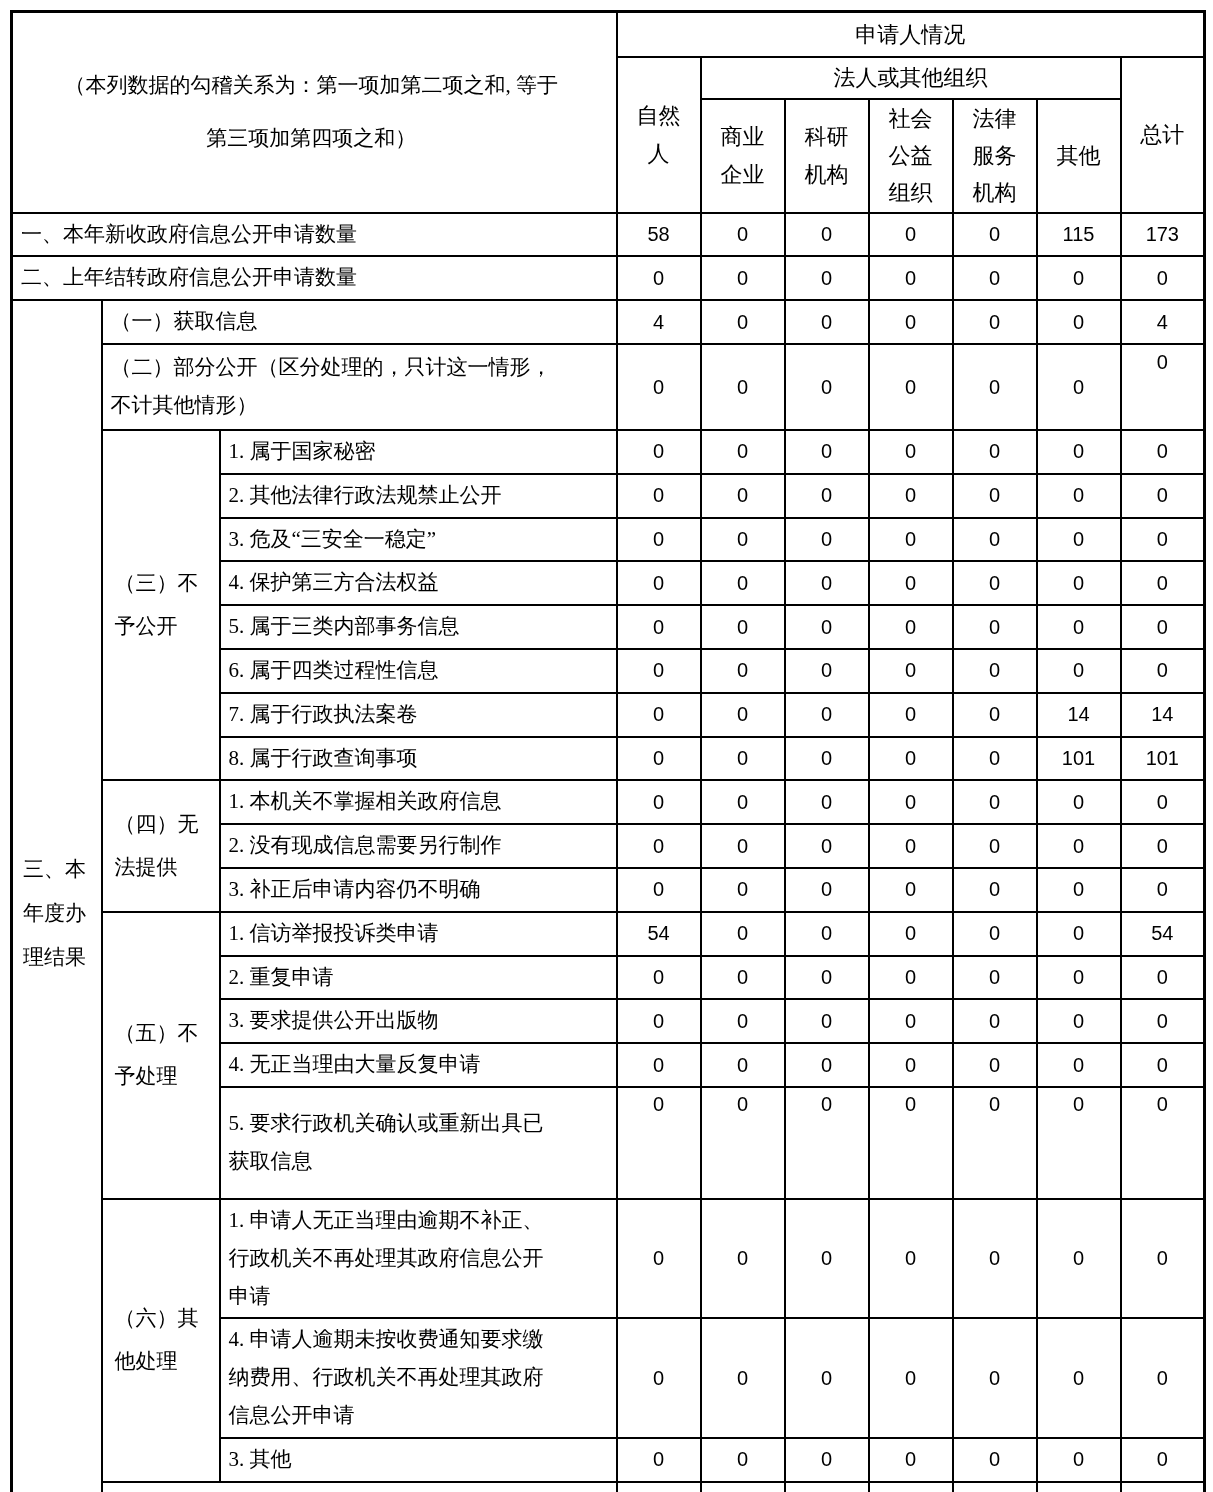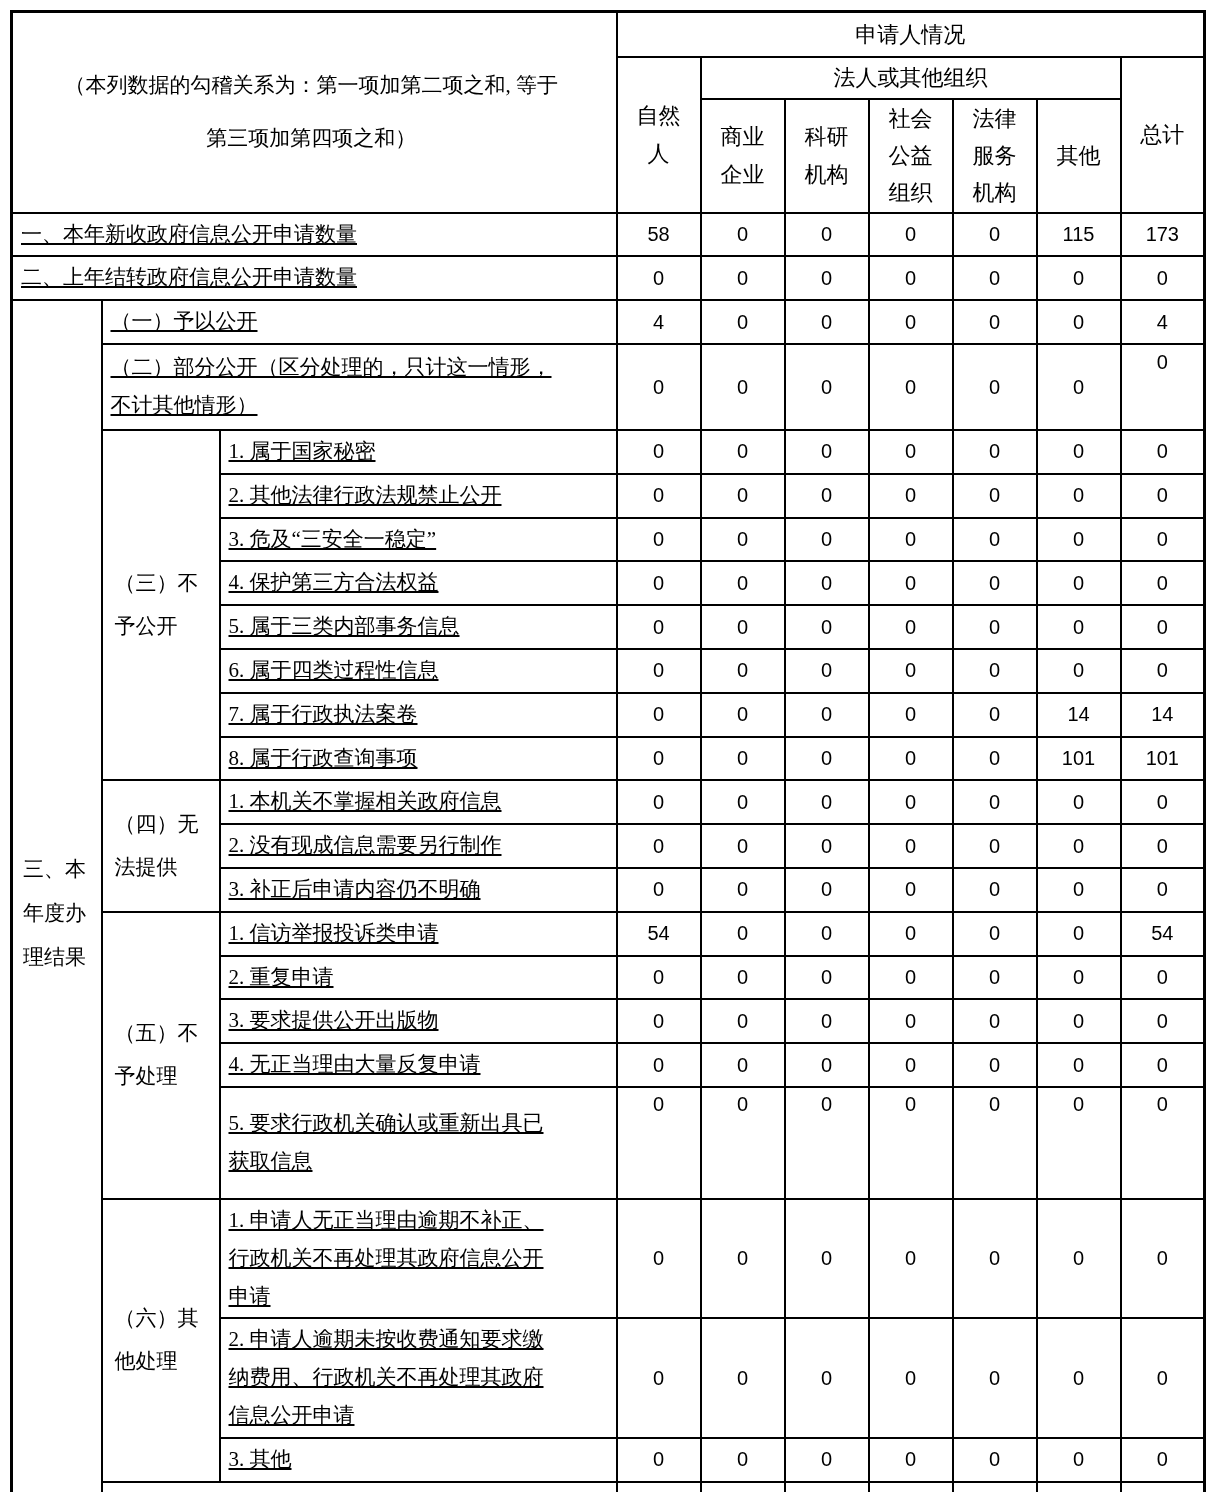--- a/index.html
+++ b/index.html
@@ -41,21 +41,20 @@
     white-space: pre-line;
   }
   
   .lbl {
     font-size: 21px;
     text-align: left;
     vertical-align: middle;
     padding: 2px 8px;
     line-height: 1.8;
     white-space: pre-line;
-    text-decoration: underline;
   }
   
   .group {
     font-size: 21px;
     text-align: left;
     vertical-align: middle;
     padding: 2px 6px 2px 12px;
     line-height: 2.05;
     white-space: pre-line;
     margin-top: 28px;
@@ -152,21 +151,21 @@
         <td class="num">0</td>
         <td class="num">0</td>
         <td class="num">0</td>
         <td class="num">0</td>
   </tr>
 
   <tr class="h42">
     <td class="colA" rowspan="22">三、本
 年度办
 理结果</td>
-    <td class="lbl" colspan="2">（一）予以公开</td>
+    <td class="lbl" colspan="2">（一）获取信息</td>
     <td class="num">4</td>
         <td class="num">0</td>
         <td class="num">0</td>
         <td class="num">0</td>
         <td class="num">0</td>
         <td class="num">0</td>
         <td class="num">4</td>
   </tr>
 
   <tr class="h86 vtop-last">
@@ -359,21 +358,21 @@
 申请</td>
     <td class="num">0</td>
         <td class="num">0</td>
         <td class="num">0</td>
         <td class="num">0</td>
         <td class="num">0</td>
         <td class="num">0</td>
         <td class="num">0</td>
   </tr>
   <tr class="h118">
-    <td class="lbl">2. 申请人逾期未按收费通知要求缴
+    <td class="lbl">4. 申请人逾期未按收费通知要求缴
 纳费用、行政机关不再处理其政府
 信息公开申请</td>
     <td class="num">0</td>
         <td class="num">0</td>
         <td class="num">0</td>
         <td class="num">0</td>
         <td class="num">0</td>
         <td class="num">0</td>
         <td class="num">0</td>
   </tr>

